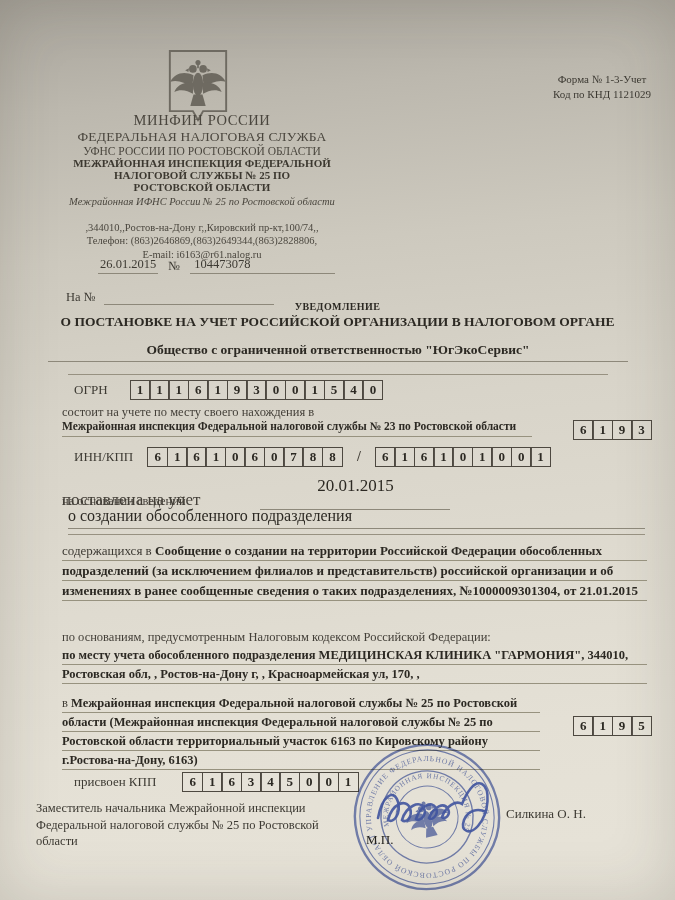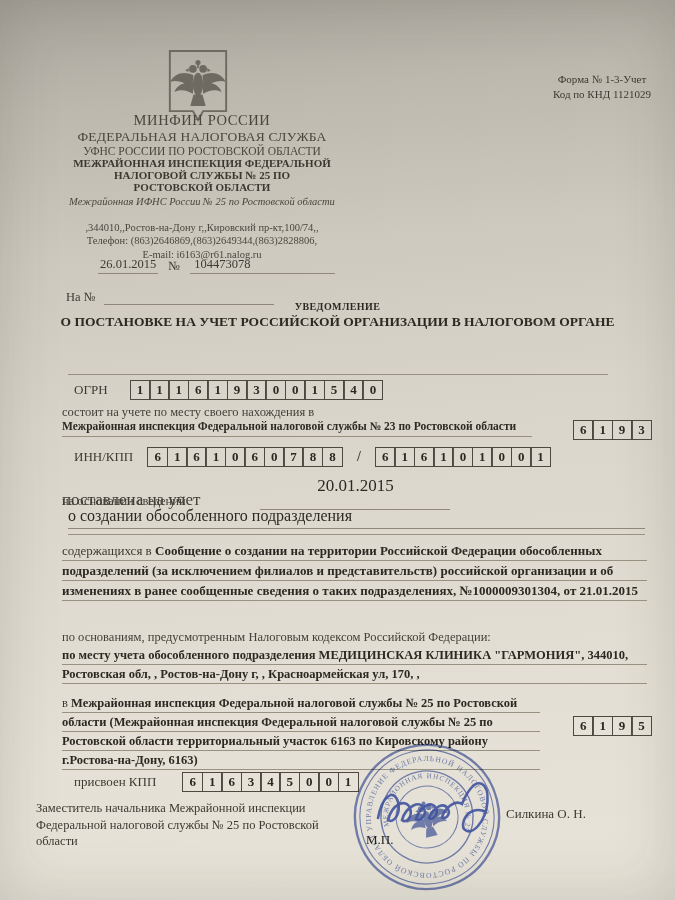--- a/index.html
+++ b/index.html
@@ -138,20 +138,21 @@
     <div class="row2">
       <span>На №</span>
       <span class="ul blank"></span>
     </div>
   </div>
 
   <div class="abs title">
     <div class="t1">УВЕДОМЛЕНИЕ</div>
     <div class="t2">О ПОСТАНОВКЕ НА УЧЕТ РОССИЙСКОЙ ОРГАНИЗАЦИИ В НАЛОГОВОМ ОРГАНЕ</div>
   </div>
+  <div class="abs org-name ul">Общество с ограниченной ответственностью "ЮгЭкоСервис"</div>
   <div class="abs blank-rule rule-under-title"></div>
 
   <div class="abs ogrn-row">
     <span class="field-label">ОГРН</span>
     <span class="cells">
       <span class="cell">1</span>
       <span class="cell">1</span>
       <span class="cell">1</span>
       <span class="cell">6</span>
       <span class="cell">1</span>

